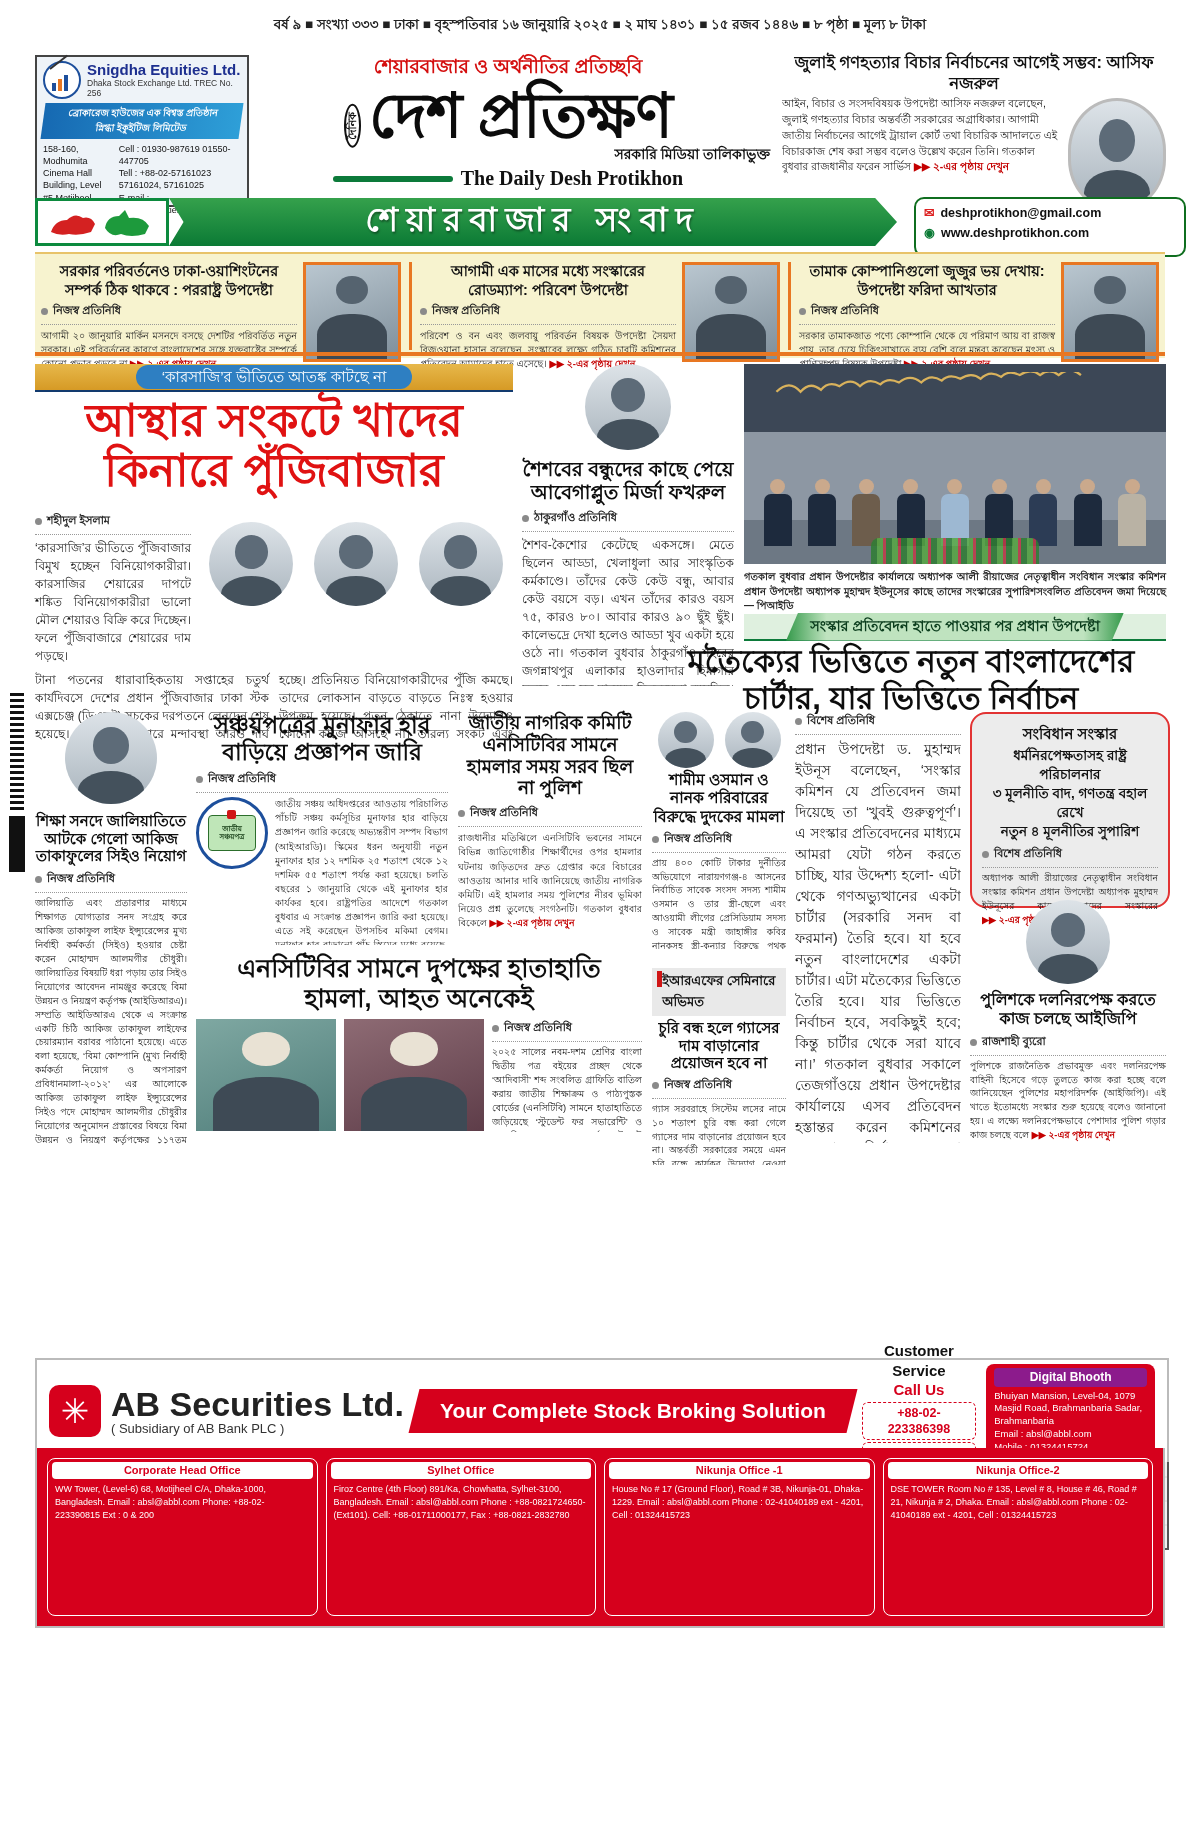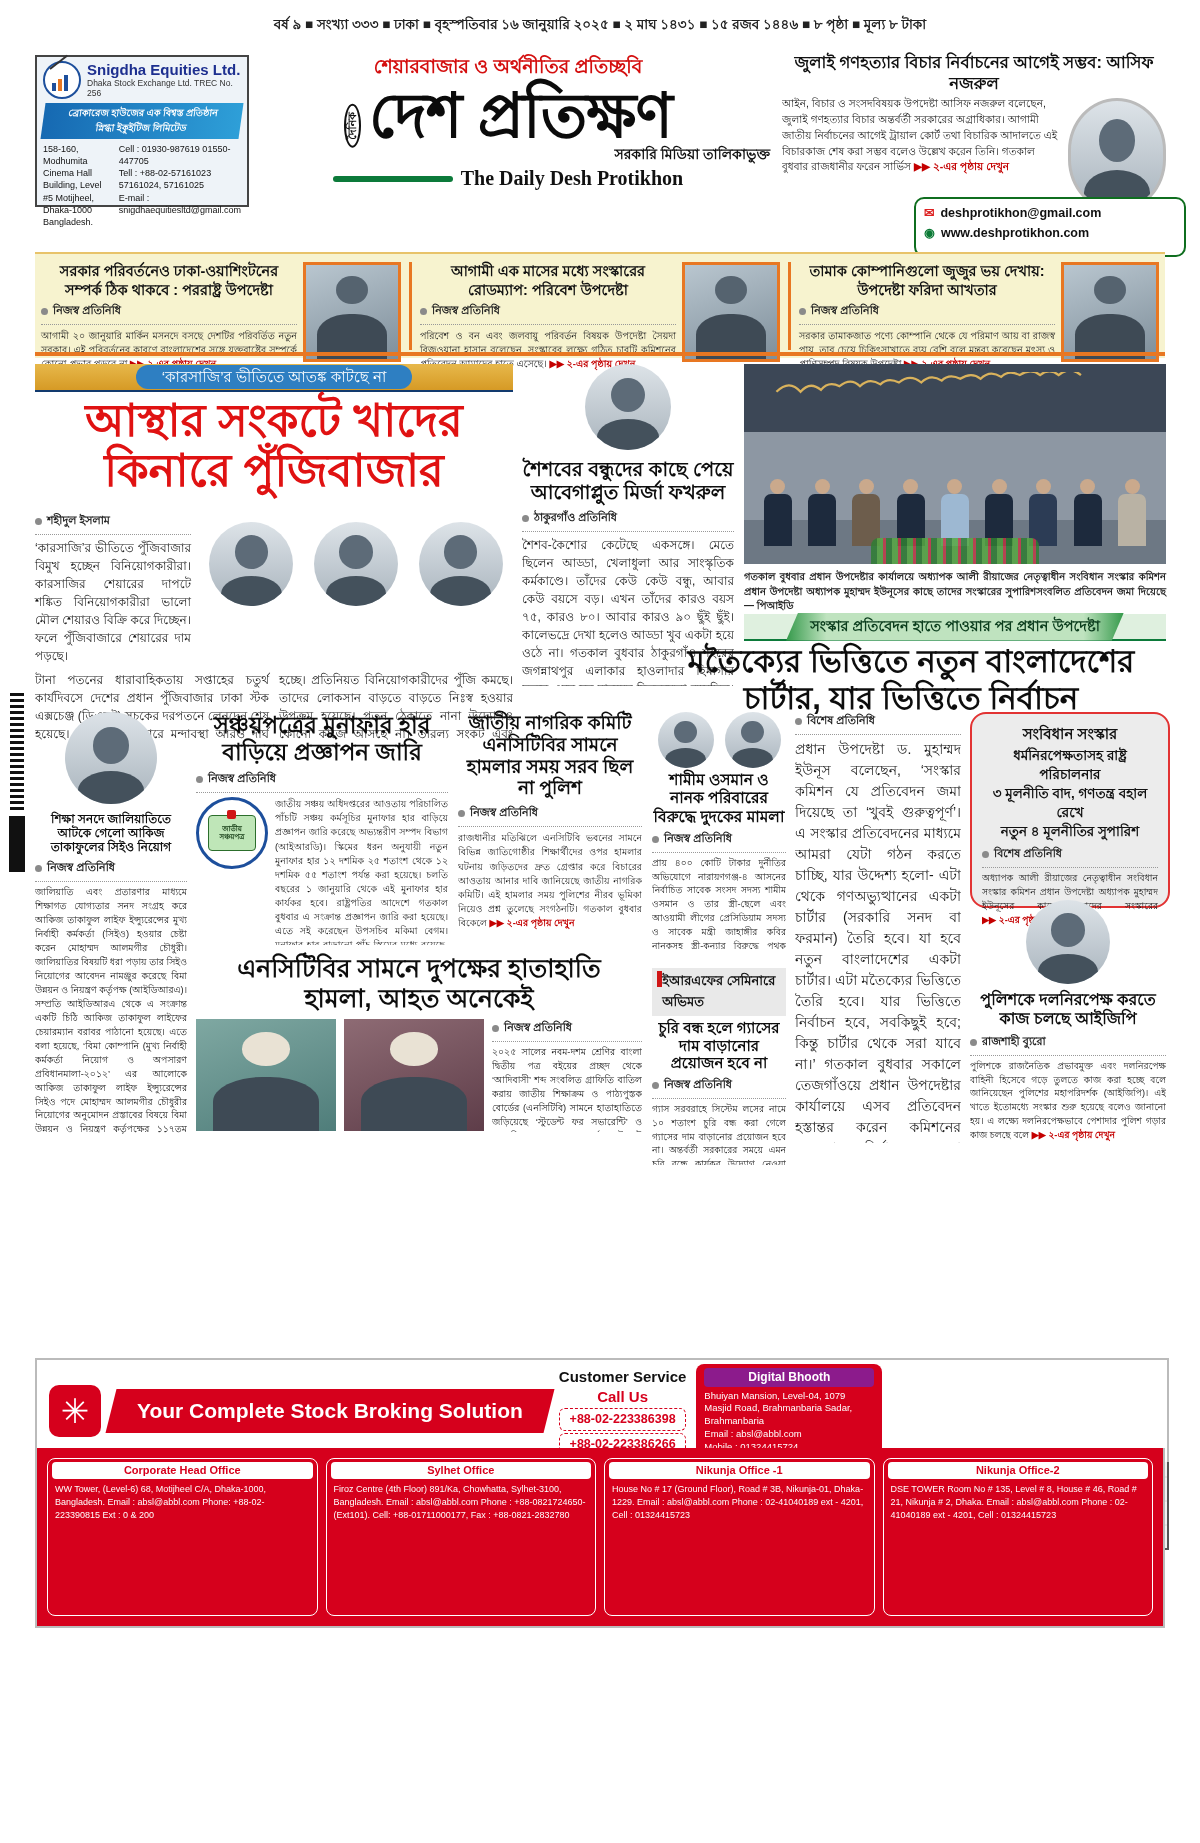--- a/index.html
+++ b/index.html
@@ -197,20 +197,29 @@
     <h3>জুলাই গণহত্যার বিচার নির্বাচনের আগেই সম্ভব: আসিফ নজরুল</h3>
     <div class="wrap">
       <span class="photo avatar"></span>
       <span class="bodytxt" style="font-size:10.5px;">
         <span>আইন, বিচার ও সংসদবিষয়ক উপদেষ্টা আসিফ নজরুল বলেছেন, জুলাই গণহত্যার বিচার অন্তর্বর্তী সরকারের অগ্রাধিকার। আগামী জাতীয় নির্বাচনের আগেই ট্রায়াল কোর্ট তথা বিচারিক আদালতে এই বিচারকাজ শেষ করা সম্ভব বলেও উল্লেখ করেন তিনি। গতকাল বুধবার রাজধানীর ফরেন সার্ভিস</span>
         <span class="more">▶▶ ২-এর পৃষ্ঠায় দেখুন</span>
       </span>
     </div>
   </div>
 
+  <div class="abs gband" style="left:35px;top:198px;width:862px;height:48px;">
+    <div class="gb-logo">
+      <svg width="110" height="40" viewBox="0 0 110 40">
+        <path d="M4 30 q4 -12 16 -12 q8 -8 16 -2 q8 -2 12 6 l-4 8 q-12 4 -22 2 q-10 2 -18 -2z" fill="#d42121"></path>
+        <path d="M58 26 q2 -12 14 -12 l6 -6 4 8 q14 -2 20 8 l-4 8 q-14 4 -24 0 q-10 4 -16 -6z" fill="#1d9a3c"></path>
+      </svg>
+    </div>
+    <div class="gb-band">শেয়ারবাজার সংবাদ</div>
+  </div>
   <div class="abs contactbox" style="left:914px;top:197px;width:252px;height:48px;">
     <div class="r">
         <span class="ic-mail">✉</span>
       <span>deshprotikhon@gmail.com</span>
       </div>
     <div class="r">
         <span class="ic-globe">◉</span>
       <span>www.deshprotikhon.com</span>
       </div>
   </div>
@@ -355,21 +364,21 @@
   <div class="abs kicker-green" style="left:744px;top:614px;width:422px;height:25px;">
     <span>সংস্কার প্রতিবেদন হাতে পাওয়ার পর প্রধান উপদেষ্টা</span>
   </div>
   <div class="abs hl-black" style="left:656px;top:644px;width:510px;font-size:31px;">
     <div>মতৈক্যের ভিত্তিতে নতুন বাংলাদেশের</div>
     <div>চার্টার, যার ভিত্তিতে নির্বাচন</div>
   </div>
 
   <div class="abs" style="left:35px;top:712px;width:152px;height:436px;">
     <div style="text-align:center;"><span class="avatar" style="display:inline-block;width:92px;height:92px;"></span></div>
-    <div class="hl-black" style="font-size:12px;margin:4px 0 5px;">শিক্ষা সনদে জালিয়াতিতে আটকে গেলো আকিজ তাকাফুলের সিইও নিয়োগ</div>
+    <div class="hl-black" style="font-size:15px;margin:4px 0 5px;">শিক্ষা সনদে জালিয়াতিতে আটকে গেলো আকিজ তাকাফুলের সিইও নিয়োগ</div>
     <div class="byline">
         <span class="dot"></span>
       <span>নিজস্ব প্রতিনিধি</span>
       </div>
     <div class="bodytxt" style="font-size:9.3px;height:248px;overflow:hidden;">
       <span>জালিয়াতি এবং প্রতারণার মাধ্যমে শিক্ষাগত যোগ্যতার সনদ সংগ্রহ করে আকিজ তাকাফুল লাইফ ইন্স্যুরেন্সের মুখ্য নির্বাহী কর্মকর্তা (সিইও) হওয়ার চেষ্টা করেন মোহাম্মদ আলমগীর চৌধুরী। জালিয়াতির বিষয়টি ধরা পড়ায় তার সিইও নিয়োগের আবেদন নামঞ্জুর করেছে বিমা উন্নয়ন ও নিয়ন্ত্রণ কর্তৃপক্ষ (আইডিআরএ)। সম্প্রতি আইডিআরএ থেকে এ সংক্রান্ত একটি চিঠি আকিজ তাকাফুল লাইফের চেয়ারম্যান বরাবর পাঠানো হয়েছে। এতে বলা হয়েছে, ‘বিমা কোম্পানি (মুখ্য নির্বাহী কর্মকর্তা নিয়োগ ও অপসারণ প্রবিধানমালা-২০১২’ এর আলোকে আকিজ তাকাফুল লাইফ ইন্স্যুরেন্সের সিইও পদে মোহাম্মদ আলমগীর চৌধুরীর নিয়োগের অনুমোদন প্রস্তাবের বিষয়ে বিমা উন্নয়ন ও নিয়ন্ত্রণ কর্তৃপক্ষের ১১৭তম সভায় আলোচনা হয়। এতে আরও বলা হয়েছে, আকিজ তাকাফুল লাইফের মুখ্য নির্বাহী কর্মকর্তা হিসেবে প্রস্তাবিত আলমগীর</span>
       
     </div>
   </div>
 
@@ -563,20 +572,24 @@
       <span class="ph">☎</span>
       <span>
         <div>018 470 509 32</div>
         <div>018 470 509 34</div>
       </span>
     </div>
   </div>
 
   <div class="abs absec-top" style="left:35px;top:1358px;width:1106px;height:86px;">
     <span class="ab-logo">✳</span>
+    <span style="flex:0 0 auto;">
+      <div class="ab-name">AB Securities Ltd.</div>
+      <div class="ab-sub">( Subsidiary of AB Bank PLC )</div>
+    </span>
     <span class="ab-ribbon"><span>Your Complete Stock Broking Solution</span></span>
     <span class="ab-cs">
       <div>Customer Service</div>
       <div style="color:#d6001c;">Call Us</div>
       <div class="num">+88-02-223386398</div>
       <div class="num">+88-02-223386266</div>
     </span>
     <span class="ab-digital">
       <div class="dt">Digital Bhooth</div>
       <div>Bhuiyan Mansion, Level-04, 1079 Masjid Road, Brahmanbaria Sadar, Brahmanbaria</div>

